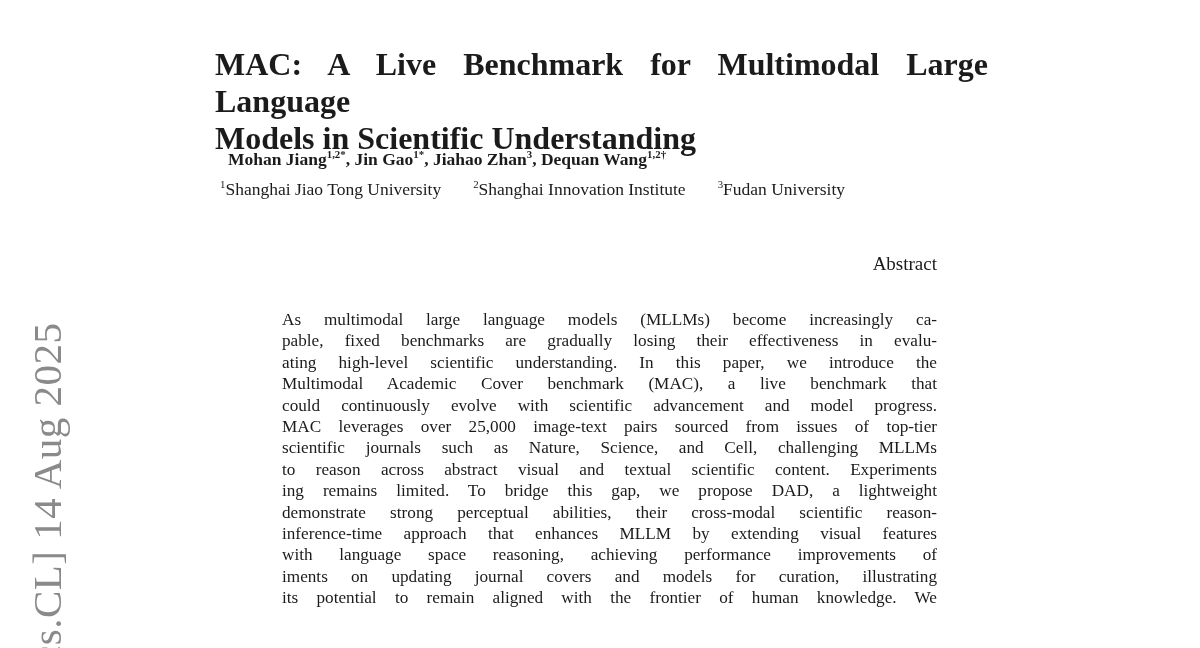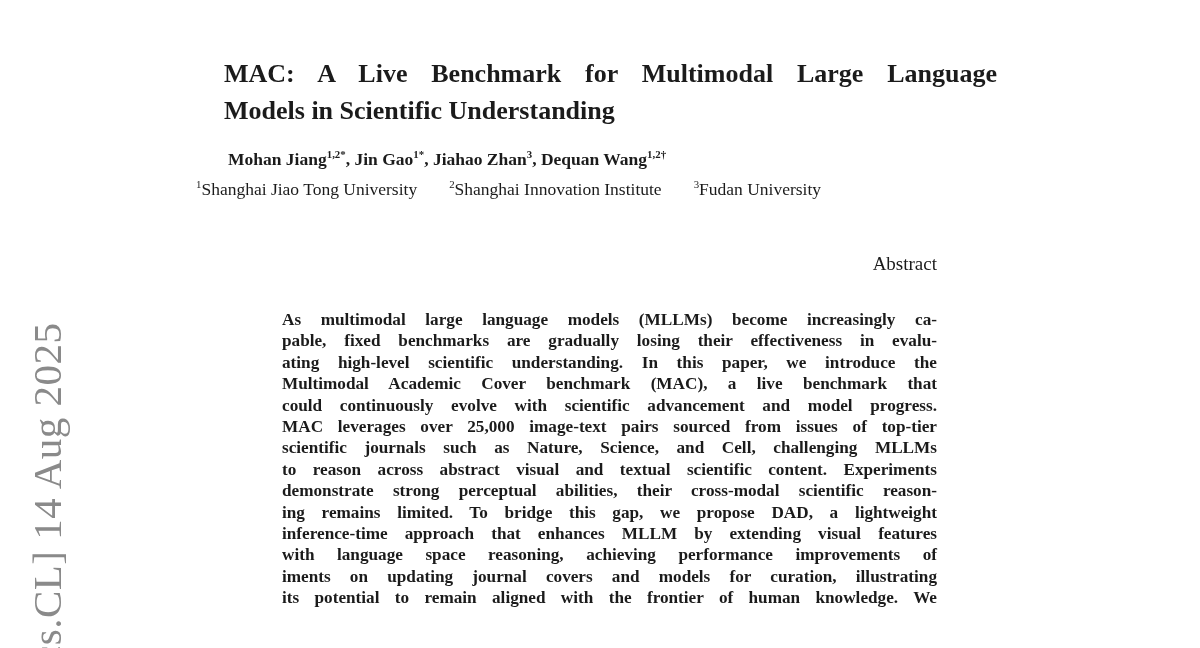--- a/index.html
+++ b/index.html
@@ -30,24 +30,24 @@
     white-space: nowrap;
     letter-spacing: 0.5px;
   }
 
   
   .title {
     position: absolute;
     left: 215px;
     top: 46px;
     width: 773px;
-    font-size: 26px;
+    font-size: 32px;
     font-weight: 700;
     line-height: 37px;
-    margin: 9px;
+    margin: 0;
   }
   .title-line-1 {
     text-align: justify;
     text-align-last: justify;
   }
   .title-line-2 {
     text-align: left;
   }
 
   
@@ -60,21 +60,21 @@
     white-space: nowrap;
   }
   .authors sup, .affiliations sup {
     font-size: 62%;
     line-height: 0;
   }
 
   
   .affiliations {
     position: absolute;
-    left: 196px;
+    left: 220px;
     top: 179px;
     font-size: 17.5px;
     display: flex;
     gap: 32px;
     white-space: nowrap;
   }
 
   
   .abstract-heading {
     position: absolute;
@@ -91,21 +91,20 @@
     top: 309px;
     width: 655px;
     font-size: 17.2px;
   }
   .abstract-line {
     height: 21.4px;
     line-height: 21.4px;
     text-align: justify;
     text-align-last: justify;
     white-space: nowrap;
-    font-weight: bold;
   }
 </style>
 </head>
 <body>
 
 <div id="page">
 
   <div class="watermark">cs.CL] 14 Aug 2025</div>
 
   <h1 class="title">
@@ -125,21 +124,21 @@
 
   <div class="abstract-body">
       <div class="abstract-line">As multimodal large language models (MLLMs) become increasingly ca-</div>
       <div class="abstract-line">pable, fixed benchmarks are gradually losing their effectiveness in evalu-</div>
       <div class="abstract-line">ating high-level scientific understanding. In this paper, we introduce the</div>
       <div class="abstract-line">Multimodal Academic Cover benchmark (MAC), a live benchmark that</div>
       <div class="abstract-line">could continuously evolve with scientific advancement and model progress.</div>
       <div class="abstract-line">MAC leverages over 25,000 image-text pairs sourced from issues of top-tier</div>
       <div class="abstract-line">scientific journals such as Nature, Science, and Cell, challenging MLLMs</div>
       <div class="abstract-line">to reason across abstract visual and textual scientific content. Experiments</div>
+      <div class="abstract-line">ing remains limited. To bridge this gap, we propose DAD, a lightweight</div>
       <div class="abstract-line">demonstrate strong perceptual abilities, their cross-modal scientific reason-</div>
-      <div class="abstract-line">ing remains limited. To bridge this gap, we propose DAD, a lightweight</div>
       <div class="abstract-line">inference-time approach that enhances MLLM by extending visual features</div>
       <div class="abstract-line">with language space reasoning, achieving performance improvements of</div>
       <div class="abstract-line">iments on updating journal covers and models for curation, illustrating</div>
       <div class="abstract-line">its potential to remain aligned with the frontier of human knowledge. We</div>
     </div>
 
 </div>
 
 </body></html>

